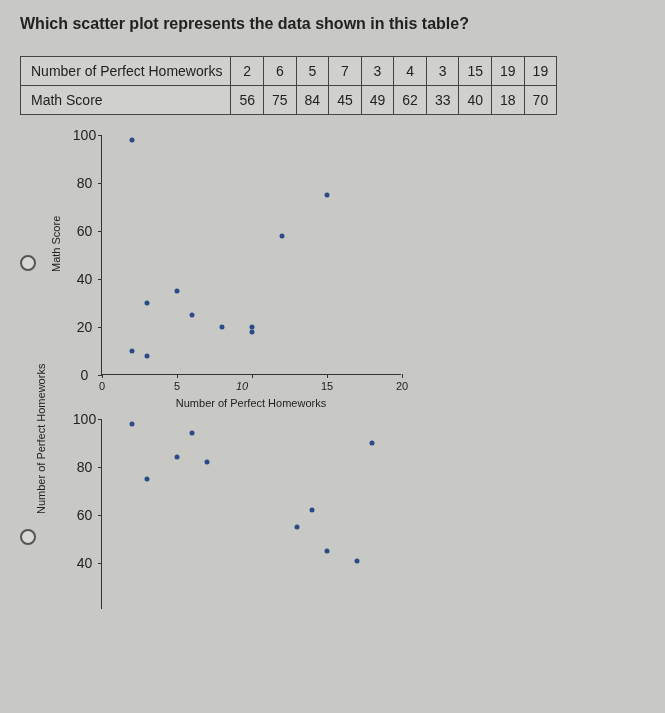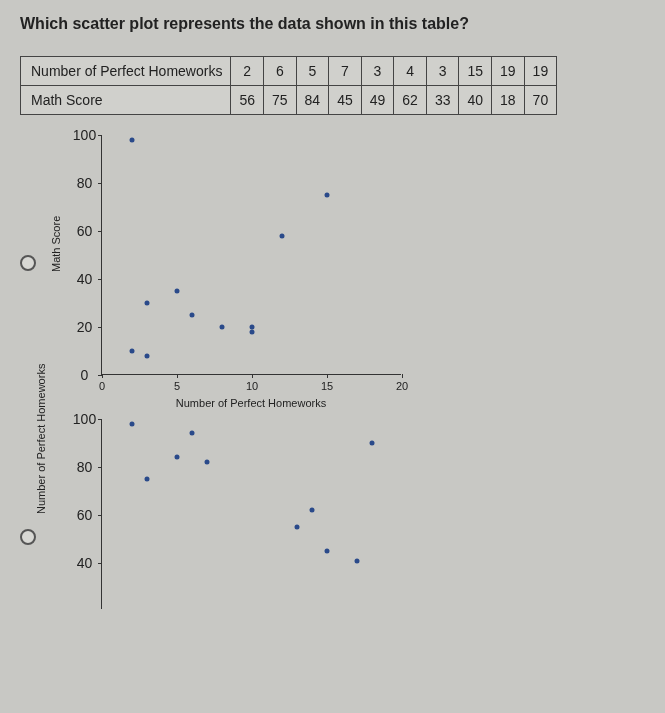--- a/index.html
+++ b/index.html
@@ -171,21 +171,21 @@
         <div class="y-tick" style="top: 96px;">60</div>
         <div class="y-tick-line" style="top: 96px;"></div>
         <div class="y-tick" style="top: 48px;">80</div>
         <div class="y-tick-line" style="top: 48px;"></div>
         <div class="y-tick" style="top: 0px;">100</div>
         <div class="y-tick-line" style="top: 0px;"></div>
         <div class="x-tick" style="left: 0px;">0</div>
         <div class="x-tick-line" style="left: 0px;"></div>
         <div class="x-tick" style="left: 75px;">5</div>
         <div class="x-tick-line" style="left: 75px;"></div>
-        <div class="x-tick" style="left: 150px;">10</div>
+        <div class="x-tick" style="left: 140px; font-style: italic;">10</div>
         <div class="x-tick-line" style="left: 150px;"></div>
         <div class="x-tick" style="left: 225px;">15</div>
         <div class="x-tick-line" style="left: 225px;"></div>
         <div class="x-tick" style="left: 300px;">20</div>
         <div class="x-tick-line" style="left: 300px;"></div>
         <div class="point" style="left: 30px; top: 4.8px; transform: translate(-50%, -50%);"></div>
         <div class="point" style="left: 30px; top: 216px; transform: translate(-50%, -50%);"></div>
         <div class="point" style="left: 45px; top: 220.8px; transform: translate(-50%, -50%);"></div>
         <div class="point" style="left: 45px; top: 168px; transform: translate(-50%, -50%);"></div>
         <div class="point" style="left: 75px; top: 156px; transform: translate(-50%, -50%);"></div>

